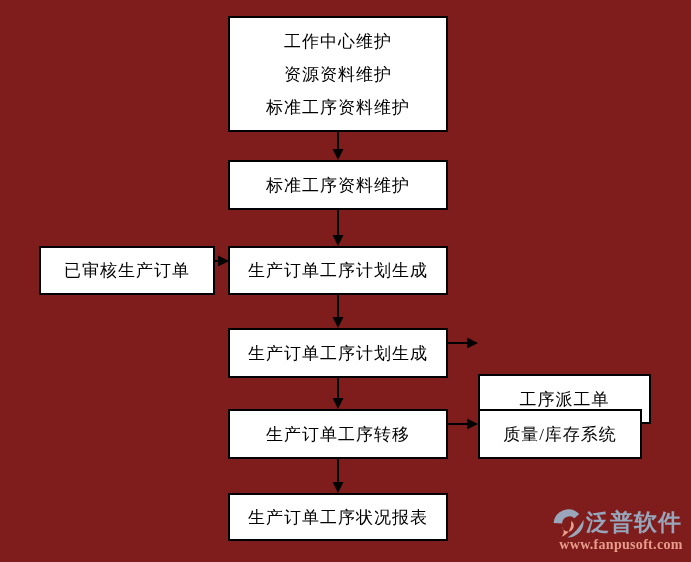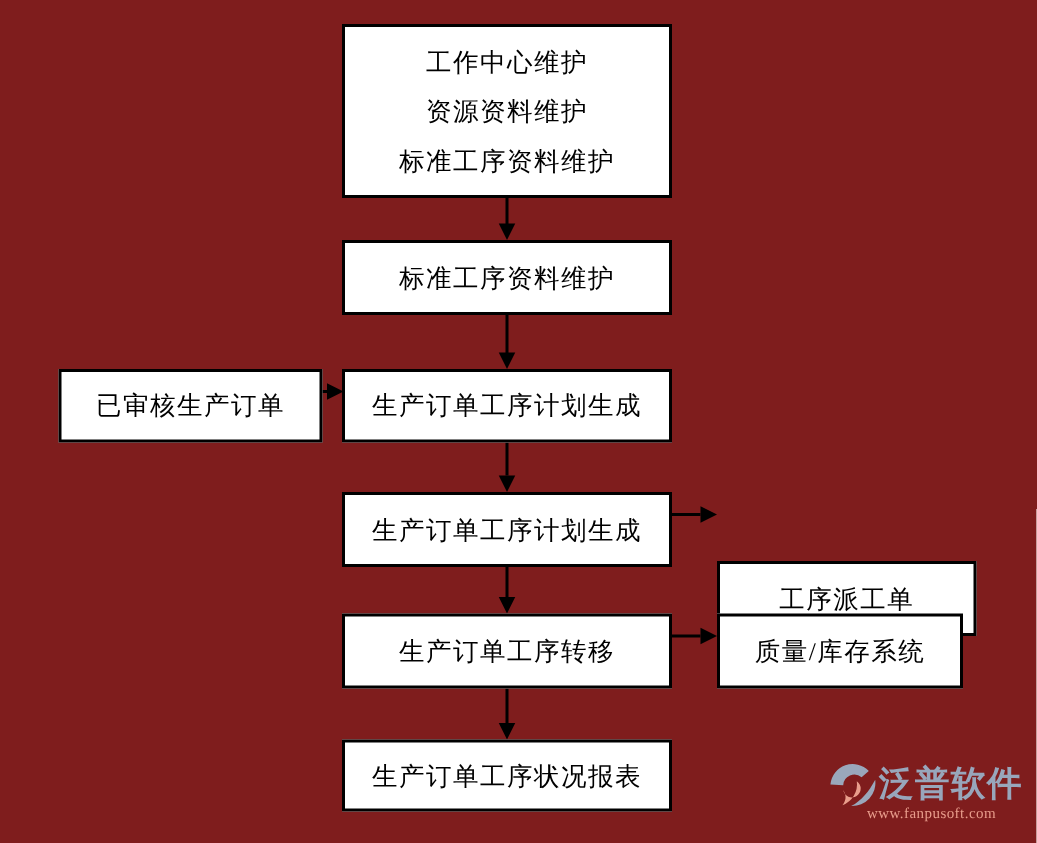--- a/index.html
+++ b/index.html
@@ -53,22 +53,22 @@
     flex: 0 0 auto;
     margin-right: 2px;
   }
   .brand {
     font-size: 23px;
     font-weight: bold;
     letter-spacing: 1px;
     line-height: 26px;
   }
   .url {
-    font-size: 10px;
-    font-weight: normal;
+    font-size: 14px;
+    font-weight: bold;
     text-align: center;
     letter-spacing: 0.3px;
     margin-top: -2px;
   }
 </style>
 </head>
 <body>
 
 <div class="canvas">
 

